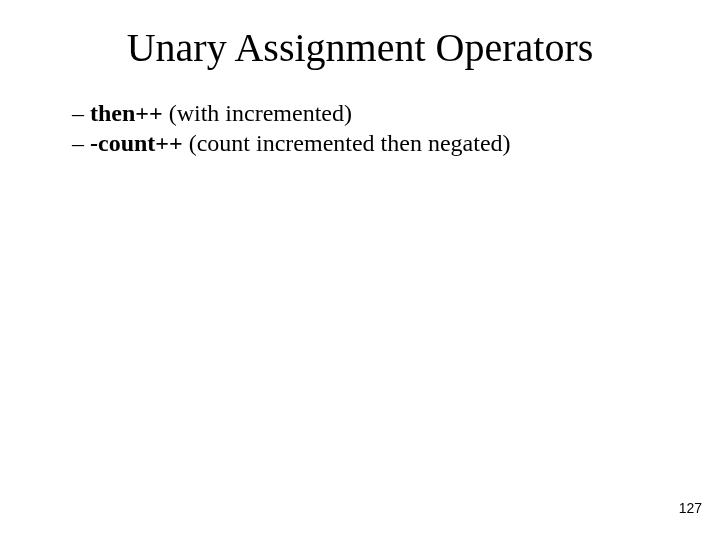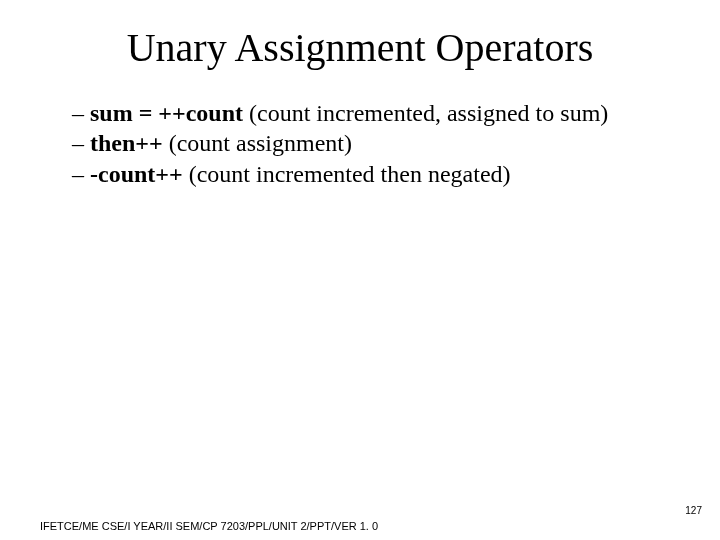--- a/index.html
+++ b/index.html
@@ -52,33 +52,31 @@
     bottom: 8px;
     left: 40px;
     font-family: Arial, Helvetica, sans-serif;
     font-size: 11px;
   }
   .pagenum {
     position: absolute;
     bottom: 24px;
     right: 18px;
     font-family: Arial, Helvetica, sans-serif;
-    font-size: 10px;
+    font-size: 14px;
   }
 </style>
 </head>
 <body>
 
 <div class="slide">
 
   <h1 class="title">Unary Assignment Operators</h1>
 
 
   <ul class="bullets-l2">
-    <li><span>– </span><span class="bold">sum = ++count</span><span> (count incremented, assigned to sum)</span></li>
-    <li><span>– </span><span class="bold">then++</span><span> (count assignment)</span></li>
+    <li><span>– </span><span class="bold">then++</span><span> (with incremented)</span></li>
     <li><span>– </span><span class="bold">-count++</span><span> (count incremented then negated)</span></li>
   </ul>
 
-  <div class="footer">IFETCE/ME CSE/I YEAR/II SEM/CP 7203/PPL/UNIT 2/PPT/VER 1. 0</div>
   <div class="pagenum">127</div>
 
 </div>
 
 </body></html>

